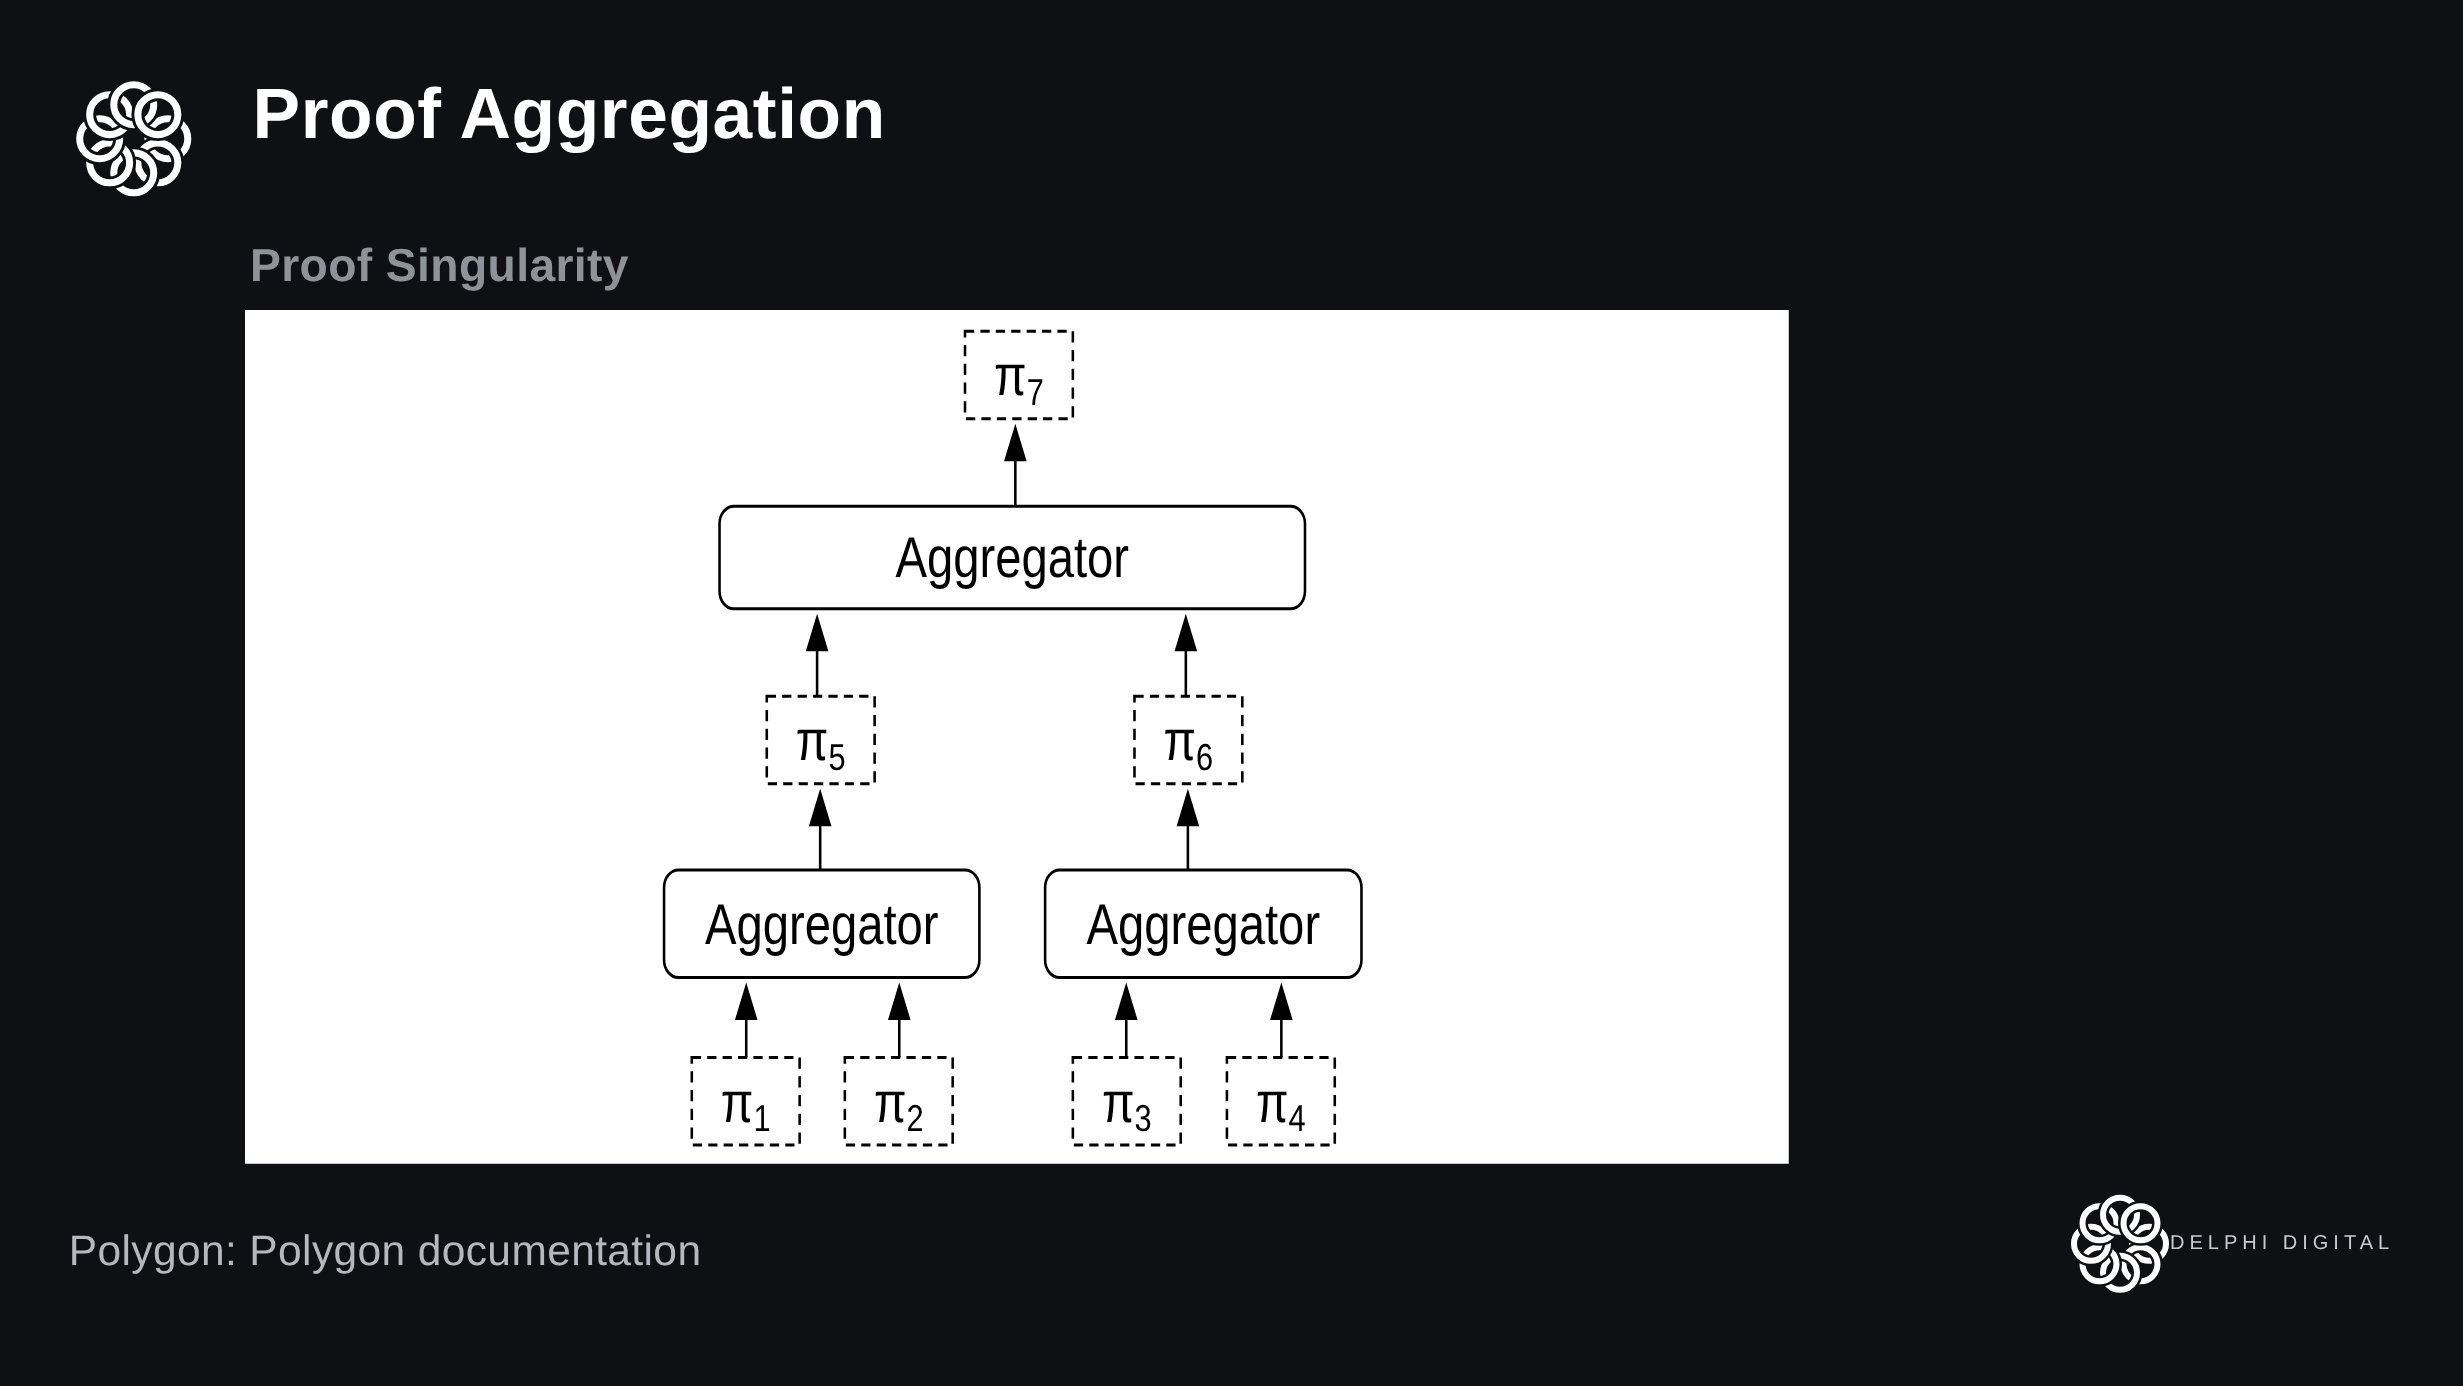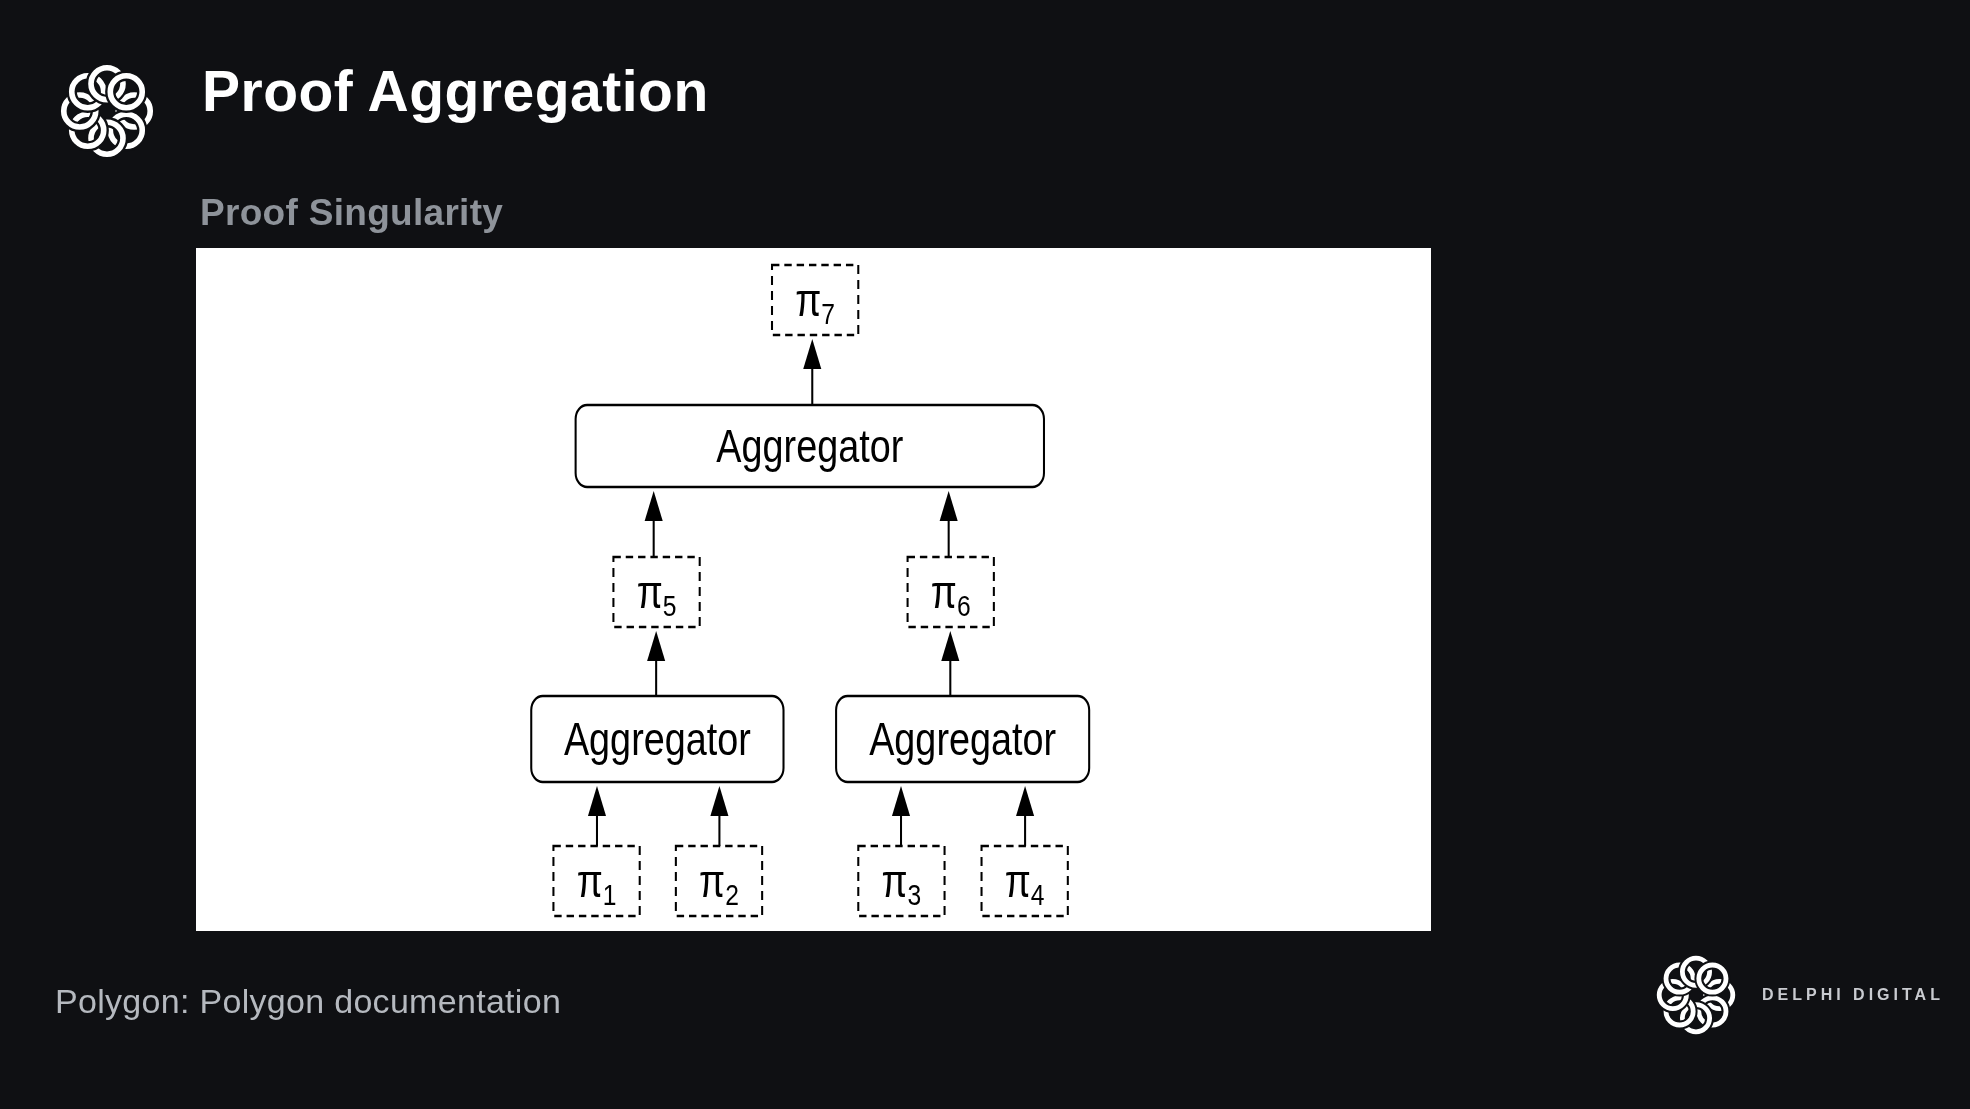--- a/index.html
+++ b/index.html
@@ -40,22 +40,21 @@
   .edge-line{stroke:#000000;stroke-width:2.5;}
   .edge-head{fill:#000000;stroke:none;}
   
   .source-note{
     position:absolute;left:55px;top:982px;
     font-size:34px;color:#b5b9bf;letter-spacing:0.3px;
   }
   .brand{position:absolute;left:1656px;top:953px;height:84px;display:flex;align-items:center;}
   .brand-knot{width:80px;height:84px;flex:0 0 auto;}
   .brand-wordmark{
-    margin-left:26px;
-    font-size:16px;font-weight:700;color:#c9cbd0;
+    font-size:16px;font-weight:400;color:#c9cbd0;
     letter-spacing:4px;white-space:nowrap;
   }
   .hidden-defs{position:absolute;width:0;height:0;overflow:hidden;}
 </style>
 </head>
 <body>
 
 <svg class="hidden-defs" aria-hidden="true">
   <defs>
     <symbol id="knot" viewBox="0 0 100 100">

